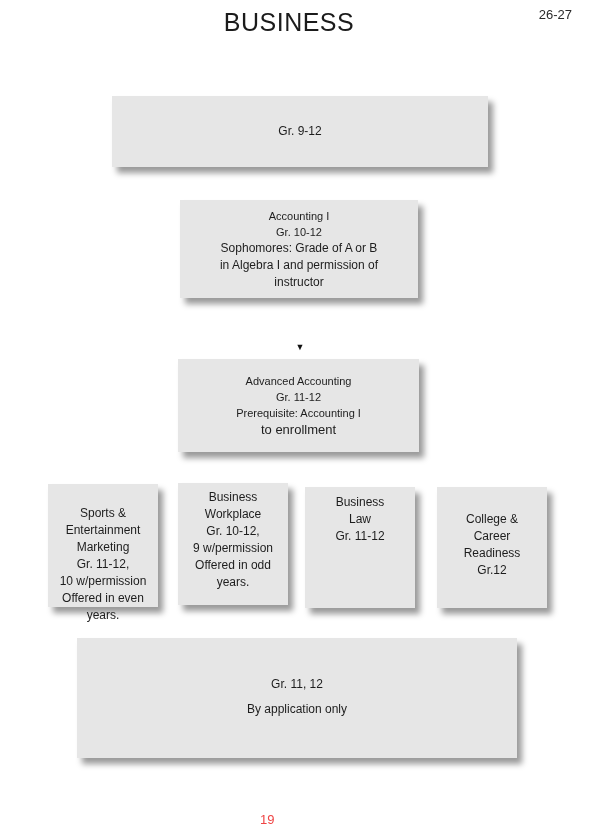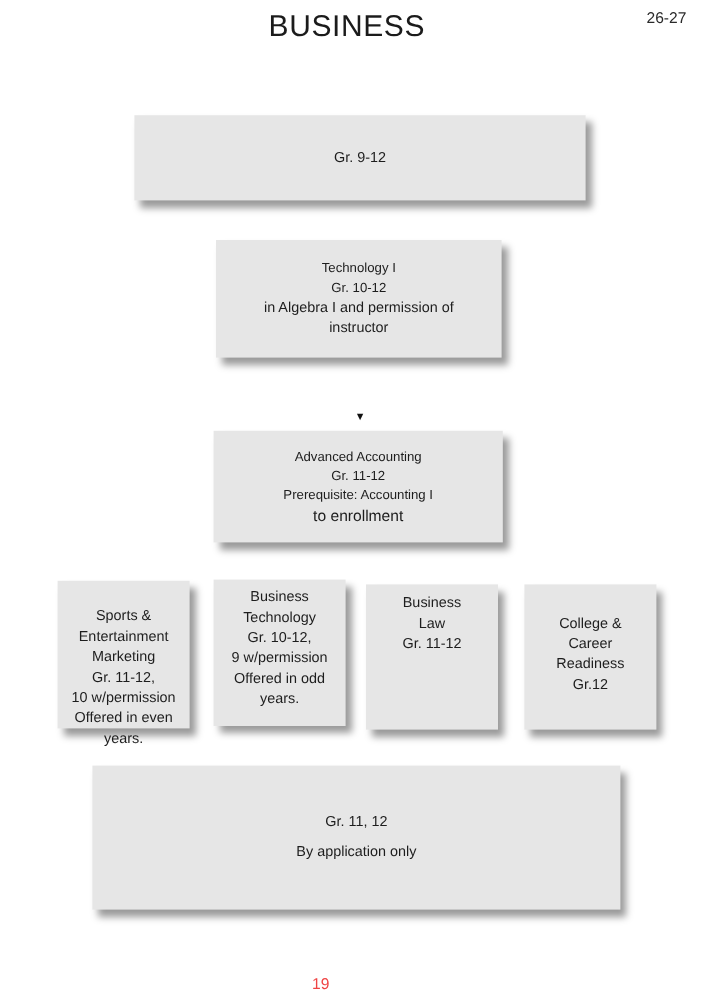--- a/index.html
+++ b/index.html
@@ -80,22 +80,23 @@
 <div class="page">
 
   <div class="page-ref">26-27</div>
   <h1 class="title">BUSINESS</h1>
 
   <div class="box b-intro">
     <div class="ln">Gr. 9-12</div>
   </div>
 
   <div class="box b-acc1">
-    <div class="ln sm">Technology I</div>
+    <div class="ln sm">Accounting I</div>
     <div class="ln sm">Gr. 10-12</div>
+    <div class="ln">Sophomores: Grade of A or B</div>
     <div class="ln">in Algebra I and permission of</div>
     <div class="ln">instructor</div>
   </div>
 
   <div class="arrow">▼</div>
 
   <div class="box b-advacc">
     <div class="ln sm">Advanced Accounting</div>
     <div class="ln sm">Gr. 11-12</div>
     <div class="ln sm">Prerequisite: Accounting I</div>
@@ -107,21 +108,21 @@
     <div class="ln">Entertainment</div>
     <div class="ln">Marketing</div>
     <div class="ln">Gr. 11-12,</div>
     <div class="ln">10 w/permission</div>
     <div class="ln">Offered in even</div>
     <div class="ln">years.</div>
   </div>
 
   <div class="box b-bustech">
     <div class="ln">Business</div>
-    <div class="ln">Technology</div>
+    <div class="ln">Workplace</div>
     <div class="ln">Gr. 10-12,</div>
     <div class="ln">9 w/permission</div>
     <div class="ln">Offered in odd</div>
     <div class="ln">years.</div>
   </div>
 
   <div class="box b-buslaw">
     <div class="ln">Business</div>
     <div class="ln">Law</div>
     <div class="ln">Gr. 11-12</div>

